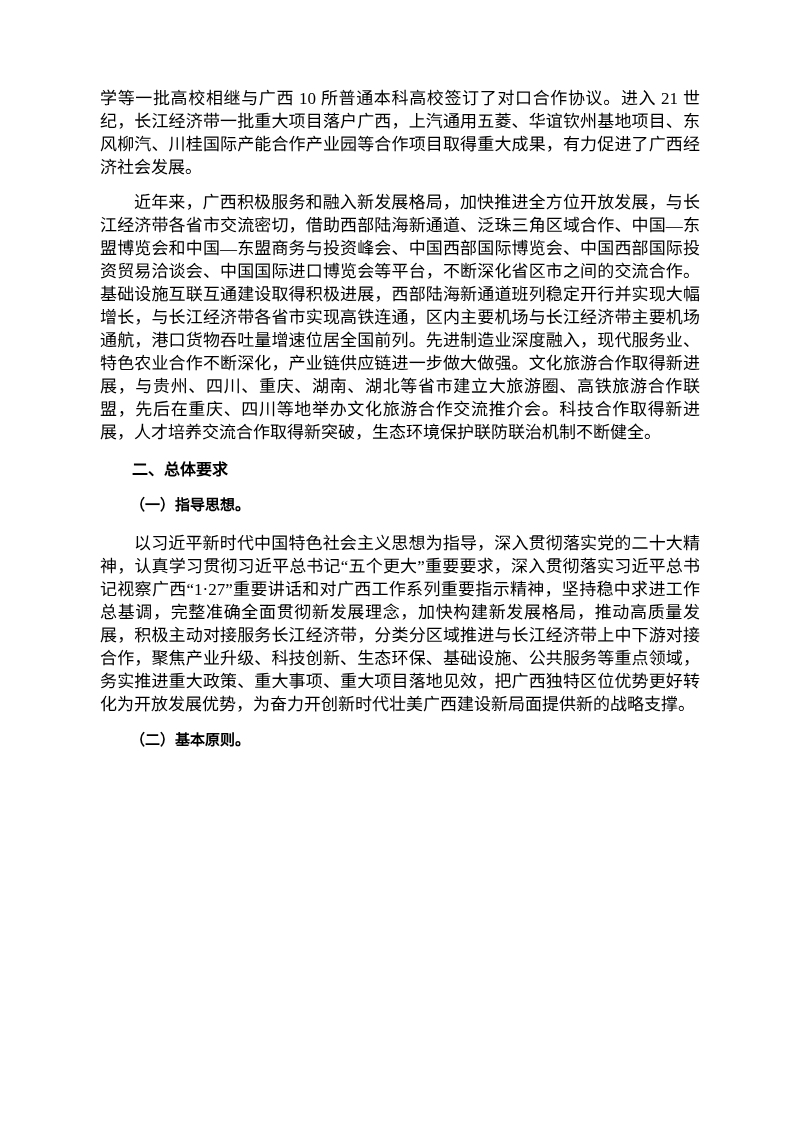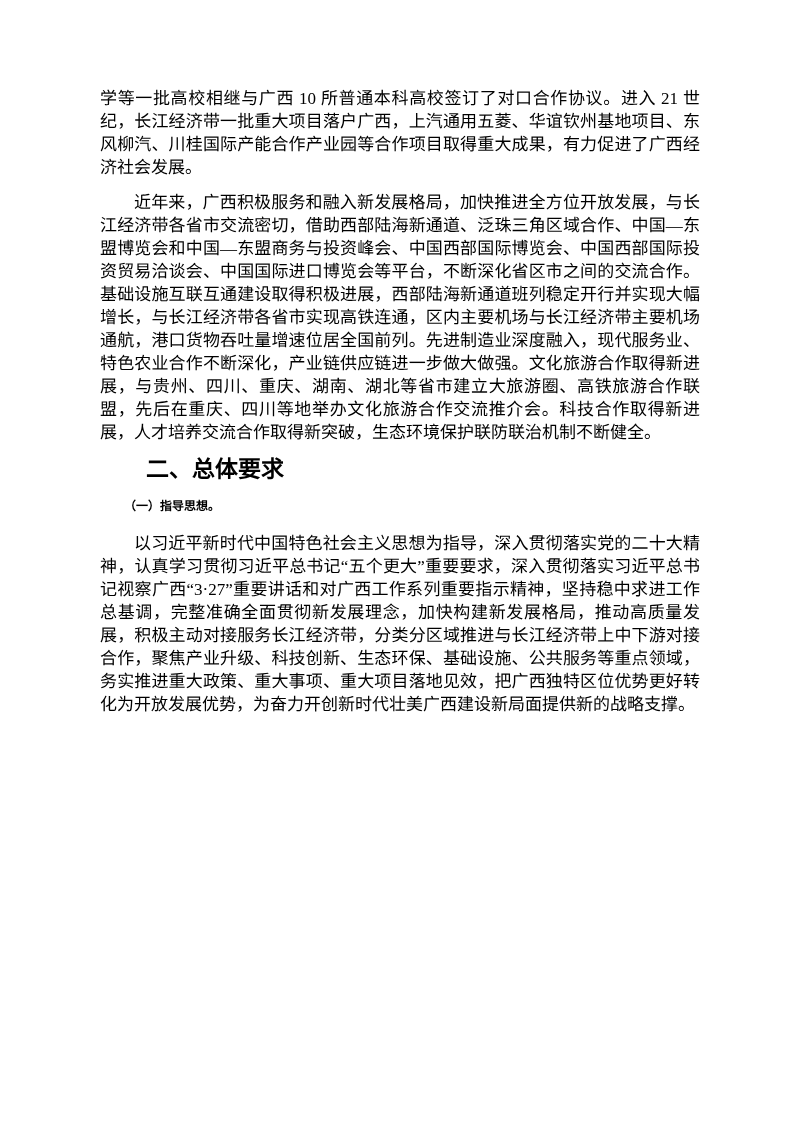--- a/index.html
+++ b/index.html
@@ -29,41 +29,42 @@
   }
   .para.indent {
     text-indent: 2em;
     margin-top: 12px;
   }
   .heading-1 {
     margin: 14px 0 14px 0;
     font-weight: bold;
     text-indent: 2em;
     font-family: "Liberation Sans", "DejaVu Sans", sans-serif;
-    font-size: 23px;
+    font-size: 16px;
   }
   .heading-2 {
     margin: 14px 0 14px 0;
     font-weight: bold;
     text-indent: 2em;
-    font-family: Liberation Serif, serif;
-    font-size: 12px;
+    font-family: Liberation Mono, monospace;
+    font-size: 15px;
   }
 </style>
 </head>
 <body>
 
 <div class="page">
 
   <p class="para">学等一批高校相继与广西 10 所普通本科高校签订了对口合作协议。进入 21 世纪，长江经济带一批重大项目落户广西，上汽通用五菱、华谊钦州基地项目、东风柳汽、川桂国际产能合作产业园等合作项目取得重大成果，有力促进了广西经济社会发展。</p>
 
   <p class="para indent">近年来，广西积极服务和融入新发展格局，加快推进全方位开放发展，与长江经济带各省市交流密切，借助西部陆海新通道、泛珠三角区域合作、中国—东盟博览会和中国—东盟商务与投资峰会、中国西部国际博览会、中国西部国际投资贸易洽谈会、中国国际进口博览会等平台，不断深化省区市之间的交流合作。基础设施互联互通建设取得积极进展，西部陆海新通道班列稳定开行并实现大幅增长，与长江经济带各省市实现高铁连通，区内主要机场与长江经济带主要机场通航，港口货物吞吐量增速位居全国前列。先进制造业深度融入，现代服务业、特色农业合作不断深化，产业链供应链进一步做大做强。文化旅游合作取得新进展，与贵州、四川、重庆、湖南、湖北等省市建立大旅游圈、高铁旅游合作联盟，先后在重庆、四川等地举办文化旅游合作交流推介会。科技合作取得新进展，人才培养交流合作取得新突破，生态环境保护联防联治机制不断健全。</p>
 
 
 
   <h2 class="heading-1">二、总体要求</h2>
 
   <h3 class="heading-2">（一）指导思想。</h3>
 
-  <p class="para indent">以习近平新时代中国特色社会主义思想为指导，深入贯彻落实党的二十大精神，认真学习贯彻习近平总书记“五个更大”重要要求，深入贯彻落实习近平总书记视察广西“3·27”重要讲话和对广西工作系列重要指示精神，坚持稳中求进工作总基调，完整准确全面贯彻新发展理念，加快构建新发展格局，推动高质量发展，积极主动对接服务长江经济带，分类分区域推进与长江经济带上中下游对接合作，聚焦产业升级、科技创新、生态环保、基础设施、公共服务等重点领域，务实推进重大政策、重大事项、重大项目落地见效，把广西独特区位优势更好转化为开放发展优势，为奋力开创新时代壮美广西建设新局面提供新的战略支撑。</p>
+  <p class="para indent">以习近平新时代中国特色社会主义思想为指导，深入贯彻落实党的二十大精神，认真学习贯彻习近平总书记“五个更大”重要要求，深入贯彻落实习近平总书记视察广西“1·27”重要讲话和对广西工作系列重要指示精神，坚持稳中求进工作总基调，完整准确全面贯彻新发展理念，加快构建新发展格局，推动高质量发展，积极主动对接服务长江经济带，分类分区域推进与长江经济带上中下游对接合作，聚焦产业升级、科技创新、生态环保、基础设施、公共服务等重点领域，务实推进重大政策、重大事项、重大项目落地见效，把广西独特区位优势更好转化为开放发展优势，为奋力开创新时代壮美广西建设新局面提供新的战略支撑。</p>
 
+  <h3 class="heading-2">（二）基本原则。</h3>
 
 </div>
 
 </body></html>

